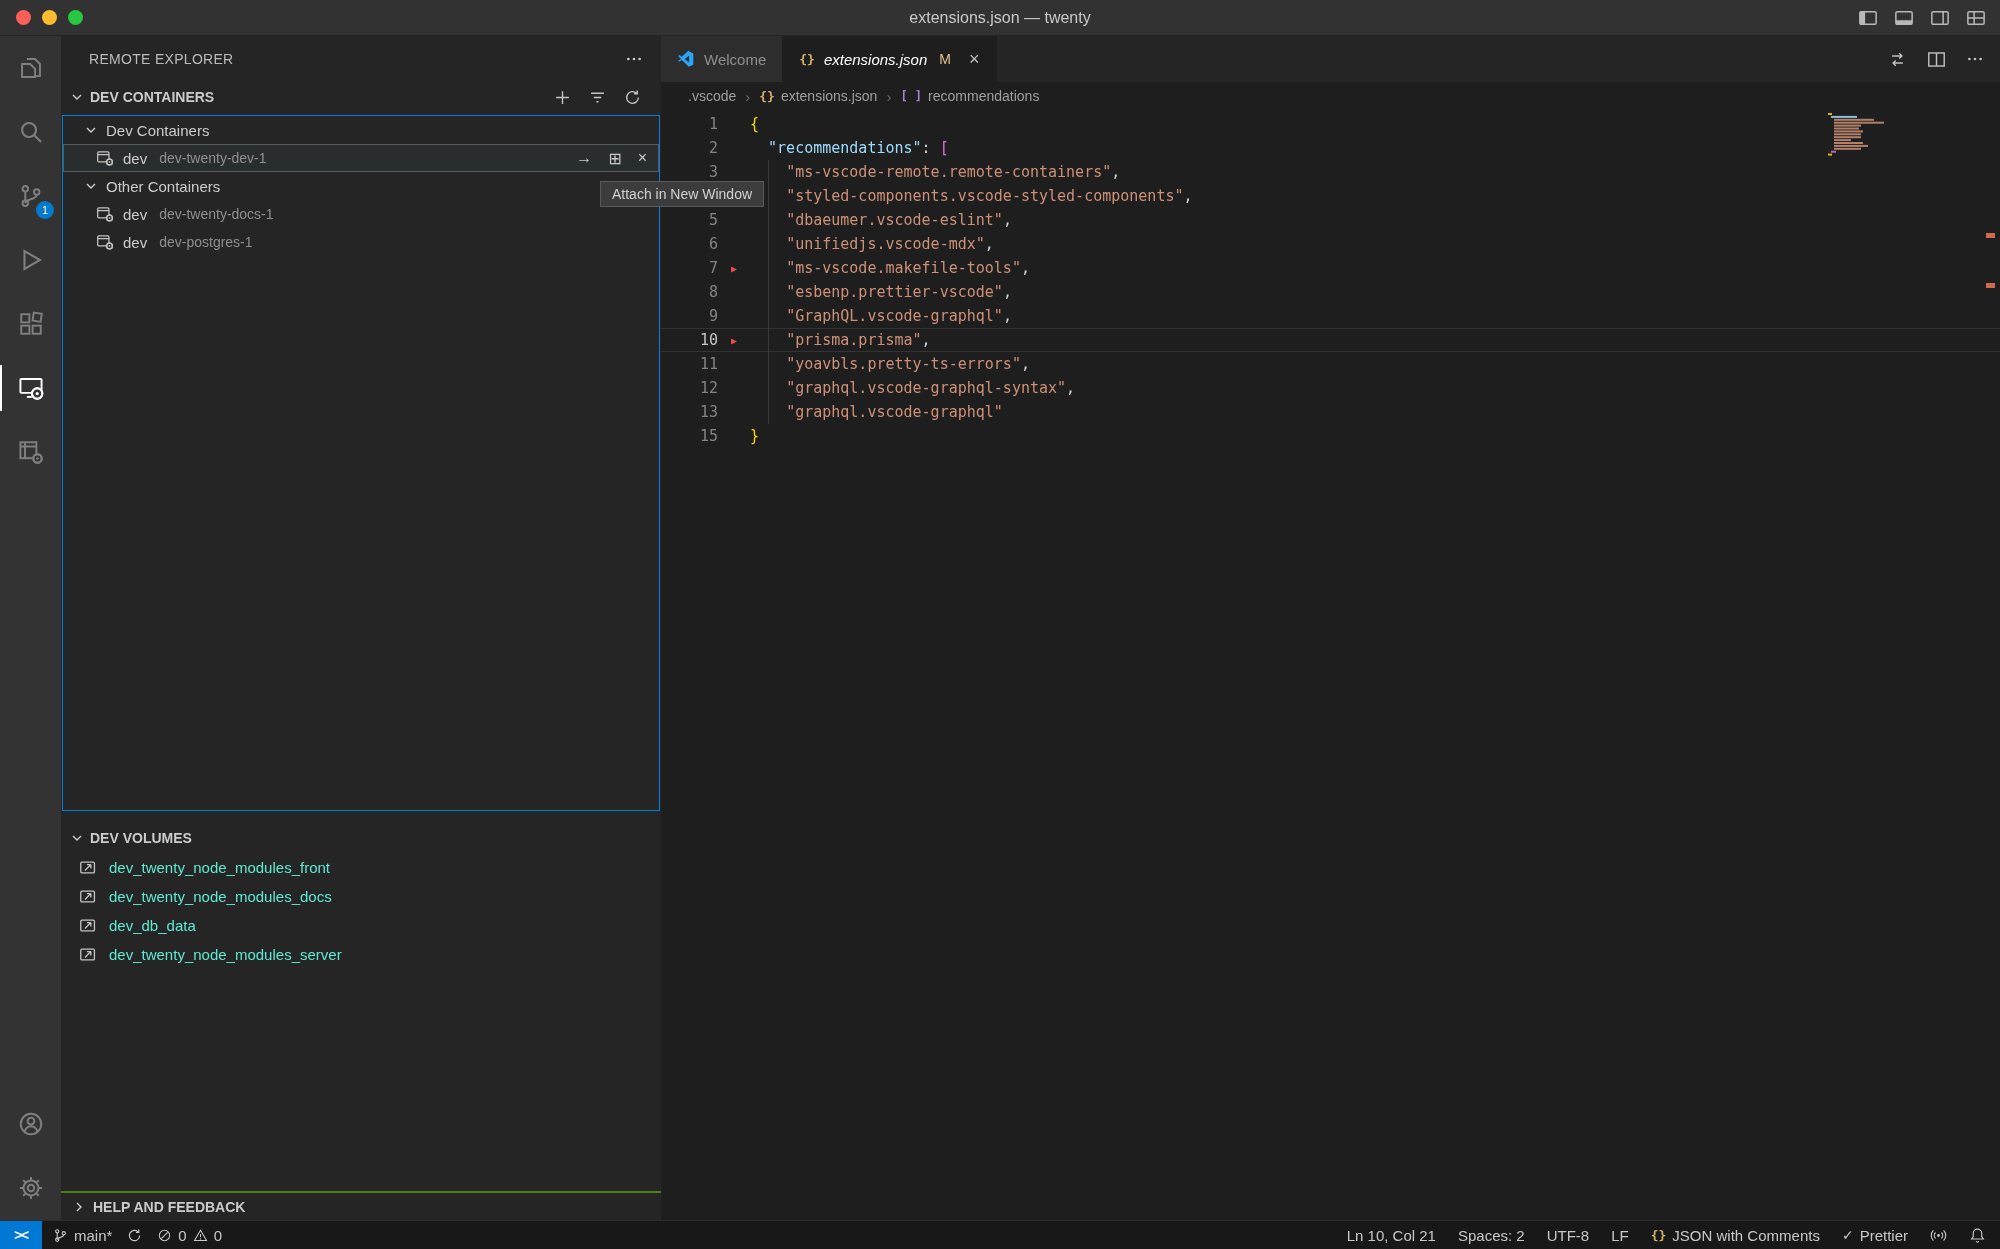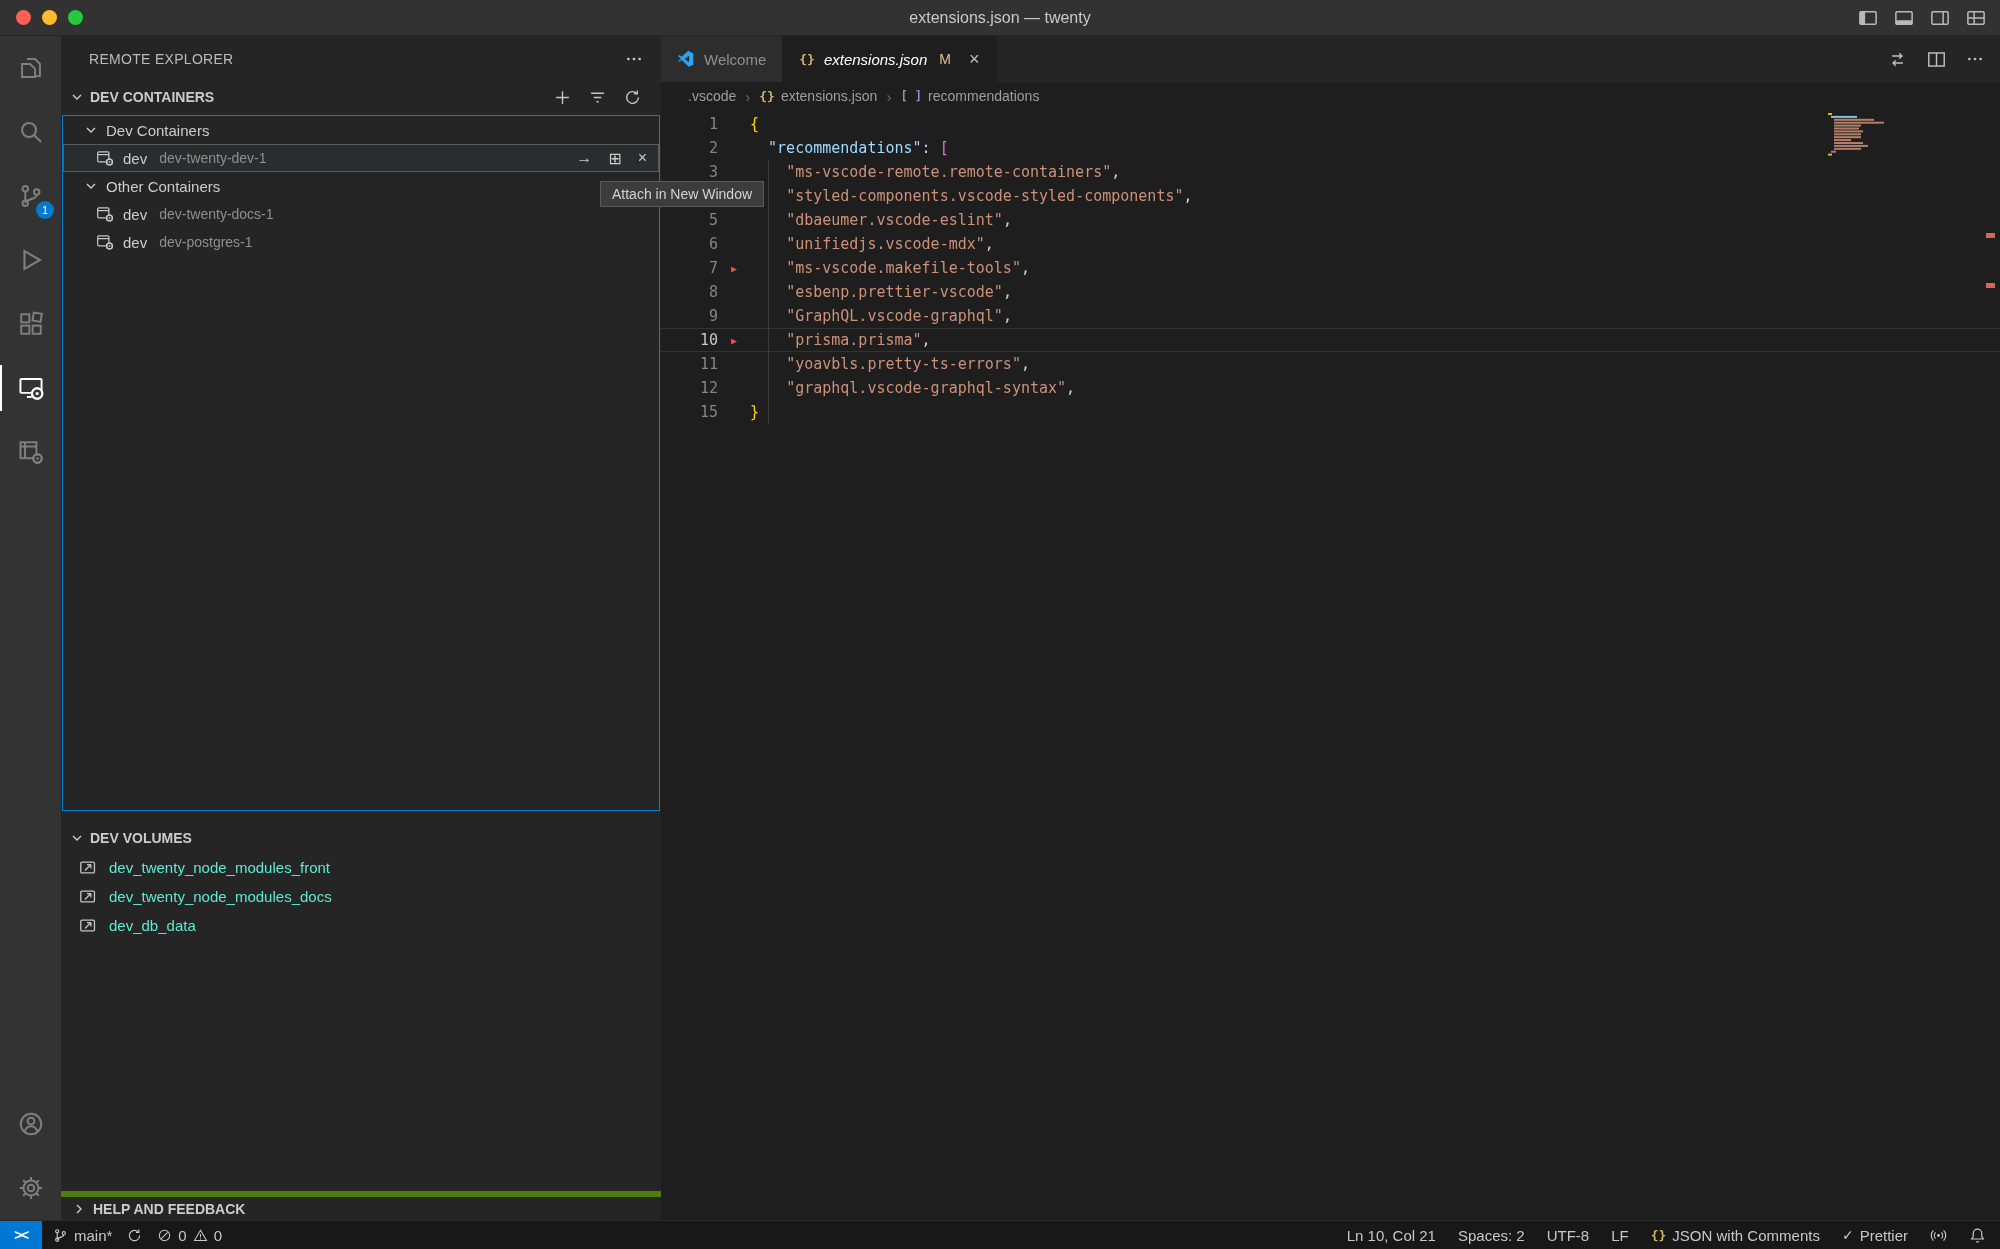--- a/index.html
+++ b/index.html
@@ -46,21 +46,21 @@
   .item-row  { padding-left:33px; gap:7px; }
   .tree-icon { width:20px; height:20px; color:#c5c5c5; display:flex; align-items:center; }
   .tree-icon svg { display:block; }
   .tree-desc { color:#8f8f8f; font-size:14px; margin-left:5px; }
   .item-row.hovered { background:#2a2d2e; box-shadow:inset 0 0 0 1px #565b5e; }
   .row-actions { margin-left:auto; display:flex; gap:16px; padding-right:12px; color:#c9c9c9; font-size:16px; }
   .row-action { cursor:default; }
   .volumes-header { margin-top:12px; }
   .volume-row { height:29px; display:flex; align-items:center; padding-left:18px; gap:10px;
                 font-size:15px; color:#5eead4; flex:none; }
-  .help-row { margin-top:auto; height:29px; border-top:6px solid #4d7c0f; display:flex; align-items:center;
+  .help-row { margin-top:auto; height:29px; border-top:2px solid #4d7c0f; display:flex; align-items:center;
               padding-left:10px; gap:6px; font-weight:700; font-size:14px; flex:none; }
 
   
   .editor { flex:1; min-width:0; display:flex; flex-direction:column; background:#1e1e1e; position:relative; }
   .tabbar { height:46px; background:#252526; display:flex; align-items:stretch; flex:none; }
   .tab { display:flex; align-items:center; padding:0 16px; gap:9px; font-size:15px; border-right:1px solid #1e1e1e; }
   .tab.inactive { background:#2d2d2d; color:#8f8f8f; }
   .tab.active { background:#1e1e1e; color:#ffffff; }
   .tab.active .tab-label { font-style:italic; }
   .tab-badge { color:#e2c08d; font-size:14px; margin-left:3px; }
@@ -318,20 +318,29 @@
             <span class="vol-label">dev_twenty_node_modules_docs</span>
           </div>
           <div class="volume-row">
             <span class="tree-icon">
               <svg width="19" height="19" viewBox="0 0 16 16" fill="none" stroke="currentColor" stroke-width="1.1">
                 <rect x="1.5" y="3.5" width="11.5" height="9" rx="1"></rect>
                 <path d="M5 10.5L10 5.5M10 5.5H6.7M10 5.5v3.3"></path>
               </svg>
             </span>
             <span class="vol-label">dev_db_data</span>
+          </div>
+          <div class="volume-row">
+            <span class="tree-icon">
+              <svg width="19" height="19" viewBox="0 0 16 16" fill="none" stroke="currentColor" stroke-width="1.1">
+                <rect x="1.5" y="3.5" width="11.5" height="9" rx="1"></rect>
+                <path d="M5 10.5L10 5.5M10 5.5H6.7M10 5.5v3.3"></path>
+              </svg>
+            </span>
+            <span class="vol-label">dev_twenty_node_modules_server</span>
           </div>
         </div>
 
       <div class="help-row">
         <svg class="chev" width="16" height="16" viewBox="0 0 16 16" fill="none" stroke="currentColor" stroke-width="1.4">
             <path d="M6 4l4 4-4 4"></path>
           </svg>
         <span>HELP AND FEEDBACK</span>
       </div>
     </div>
@@ -409,20 +418,21 @@
             <div class="code-line"><span class="ln">3</span><span class="gut"></span><span class="tk-ws">    </span><span class="tk-str">"ms-vscode-remote.remote-containers"</span><span class="tk-pun">,</span></div>
             <div class="code-line"><span class="ln">4</span><span class="gut"></span><span class="tk-ws">    </span><span class="tk-str">"styled-components.vscode-styled-components"</span><span class="tk-pun">,</span></div>
             <div class="code-line"><span class="ln">5</span><span class="gut"></span><span class="tk-ws">    </span><span class="tk-str">"dbaeumer.vscode-eslint"</span><span class="tk-pun">,</span></div>
             <div class="code-line"><span class="ln">6</span><span class="gut"></span><span class="tk-ws">    </span><span class="tk-str">"unifiedjs.vscode-mdx"</span><span class="tk-pun">,</span></div>
             <div class="code-line"><span class="ln">7</span><span class="gut">▶</span><span class="tk-ws">    </span><span class="tk-str">"ms-vscode.makefile-tools"</span><span class="tk-pun">,</span></div>
             <div class="code-line"><span class="ln">8</span><span class="gut"></span><span class="tk-ws">    </span><span class="tk-str">"esbenp.prettier-vscode"</span><span class="tk-pun">,</span></div>
             <div class="code-line"><span class="ln">9</span><span class="gut"></span><span class="tk-ws">    </span><span class="tk-str">"GraphQL.vscode-graphql"</span><span class="tk-pun">,</span></div>
             <div class="code-line current"><span class="ln">10</span><span class="gut">▶</span><span class="tk-ws">    </span><span class="tk-str">"prisma.prisma"</span><span class="tk-pun">,</span></div>
             <div class="code-line"><span class="ln">11</span><span class="gut"></span><span class="tk-ws">    </span><span class="tk-str">"yoavbls.pretty-ts-errors"</span><span class="tk-pun">,</span></div>
             <div class="code-line"><span class="ln">12</span><span class="gut"></span><span class="tk-ws">    </span><span class="tk-str">"graphql.vscode-graphql-syntax"</span><span class="tk-pun">,</span></div>
+            <div class="code-line"><span class="ln">13</span><span class="gut"></span><span class="tk-ws">    </span><span class="tk-str">"graphql.vscode-graphql"</span></div>
             <div class="code-line"><span class="ln">15</span><span class="gut"></span><span class="tk-b1">}</span></div>
           </div>
       </div>
     </div>
   </div>
 
   <div class="statusbar">
     <div class="remote">&gt;&lt;</div>
     <div class="sb-left">
       <span class="sb-item">

